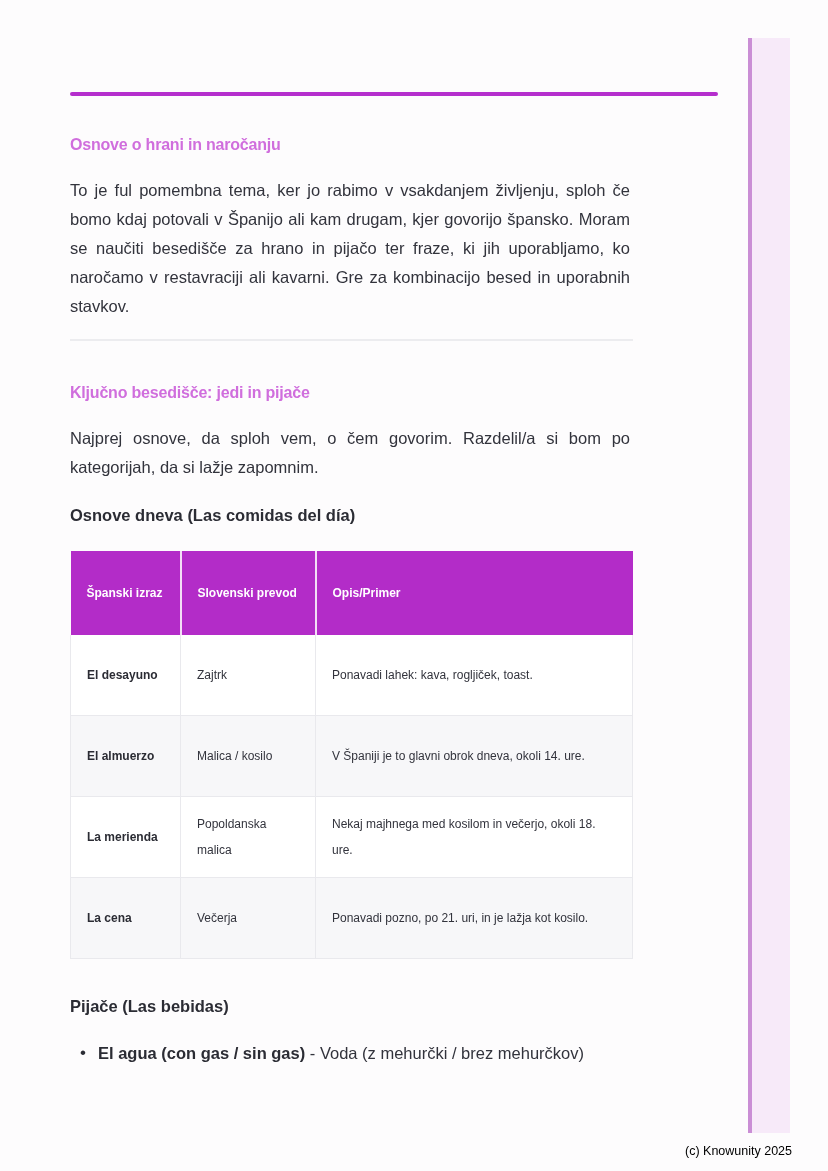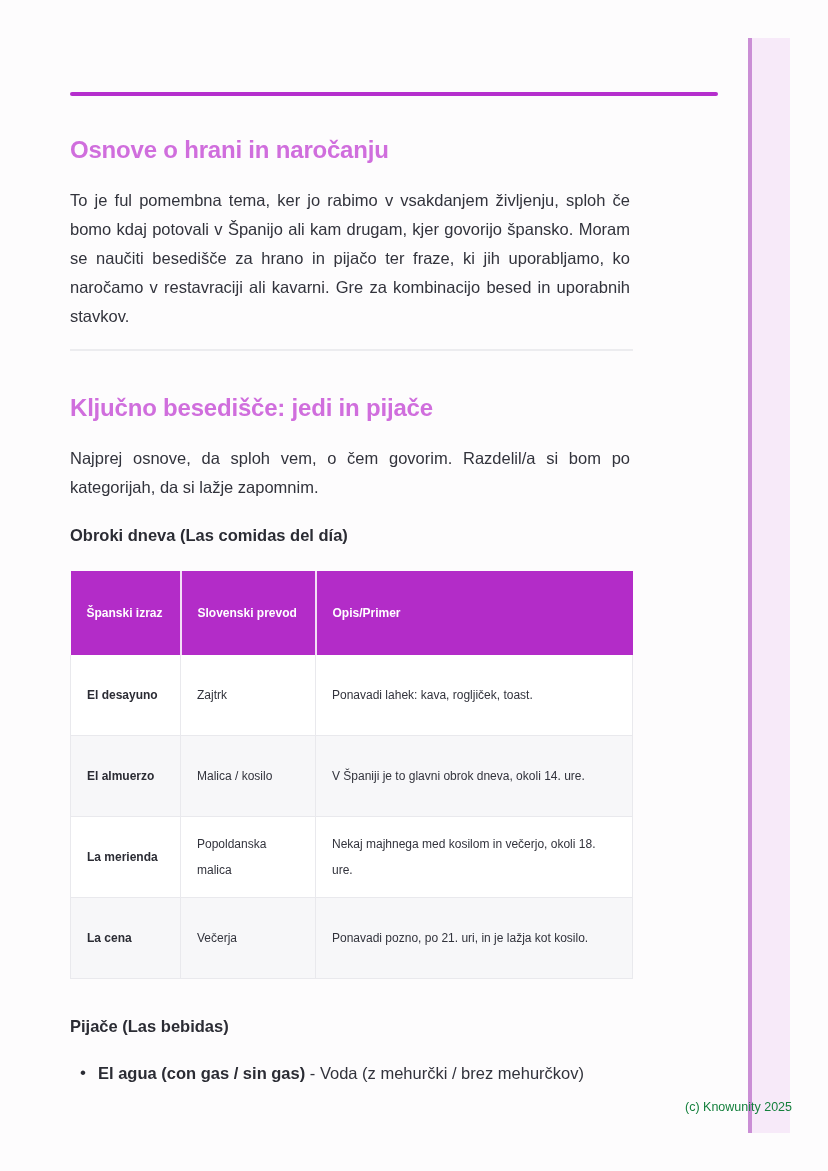--- a/index.html
+++ b/index.html
@@ -20,23 +20,23 @@
     top: 38px;
     width: 38px;
     height: 1095px;
     background: #f7eaf9;
     border-left: 4px solid #ca8ed5;
     z-index: 1;
   }
   .watermark {
     position: absolute;
     left: 685px;
-    top: 1100px;
+    top: 1144px;
     font-size: 12.5px;
-    color: #15803d;
+    color: #000000;
     z-index: 2;
     white-space: nowrap;
   }
   .content {
     position: relative;
     z-index: 0;
     padding: 78px 0 0 70px;
     width: 563px;
   }
   h1.doc-title {
@@ -50,21 +50,21 @@
   }
   .title-rule {
     margin-top: 14px;
     width: 648px;
     height: 4px;
     background: #b52ecd;
     border-radius: 2px;
   }
   h2.section-heading {
     margin: 40px 0 0 0;
-    font-size: 24px;
+    font-size: 16px;
     font-weight: bold;
     color: #d06edd;
     letter-spacing: -0.2px;
   }
   p.body-text {
     margin: 22px 3px 0 0;
     font-size: 16.5px;
     line-height: 29px;
     color: #32333c;
     text-align: justify;
@@ -157,21 +157,21 @@
     <h2 class="section-heading">Osnove o hrani in naročanju</h2>
 
     <p class="body-text">To je ful pomembna tema, ker jo rabimo v vsakdanjem življenju, sploh če bomo kdaj potovali v Španijo ali kam drugam, kjer govorijo špansko. Moram se naučiti besedišče za hrano in pijačo ter fraze, ki jih uporabljamo, ko naročamo v restavraciji ali kavarni. Gre za kombinacijo besed in uporabnih stavkov.</p>
 
     <div class="divider"></div>
 
     <h2 class="section-heading second">Ključno besedišče: jedi in pijače</h2>
 
     <p class="body-text">Najprej osnove, da sploh vem, o čem govorim. Razdelil/a si bom po kategorijah, da si lažje zapomnim.</p>
 
-    <h3 class="sub-heading">Obroki dneva (Las comidas del día)</h3>
+    <h3 class="sub-heading">Osnove dneva (Las comidas del día)</h3>
 
     <table class="vocab-table">
       <colgroup>
           <col class="c1">
           <col class="c2">
           <col class="c3">
         </colgroup>
       <thead>
         <tr>
           <th>Španski izraz</th>

